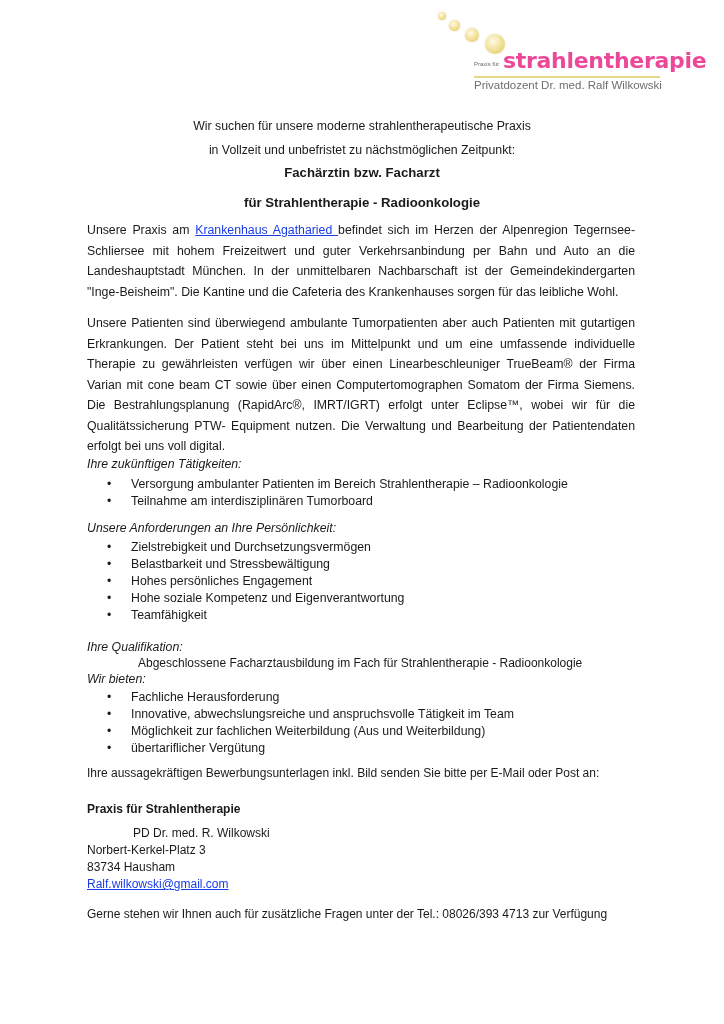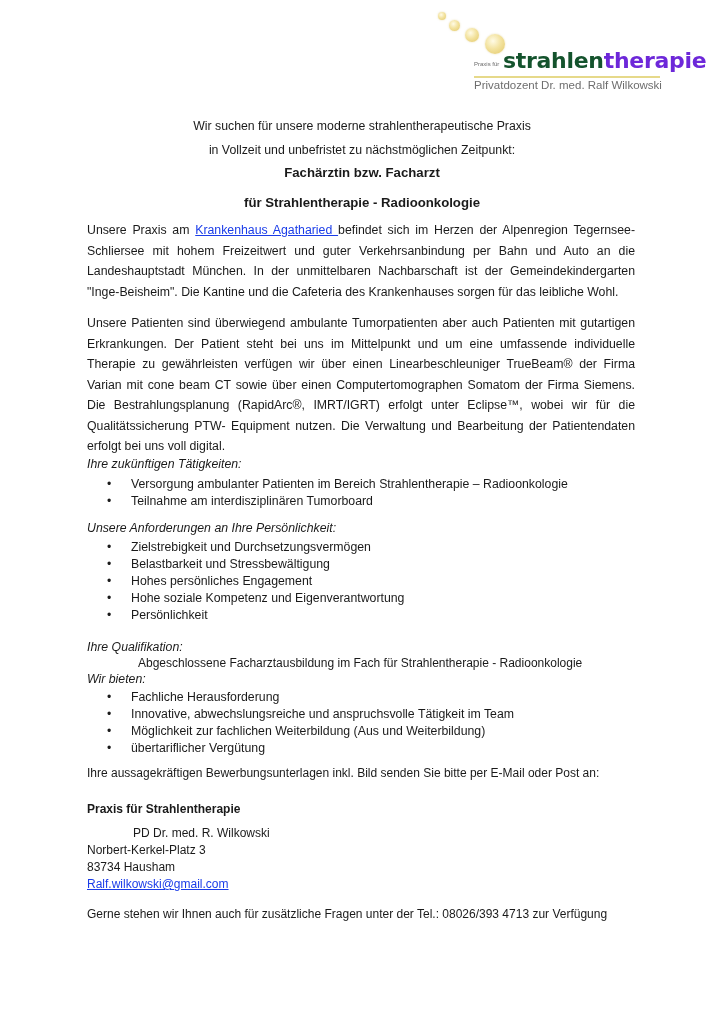--- a/index.html
+++ b/index.html
@@ -11,22 +11,22 @@
   .logo { position: absolute; left: 430px; top: 6px; width: 240px; height: 90px; }
   .bubble { position: absolute; border-radius: 50%;
             background: radial-gradient(circle at 40% 35%, #fffbe6 0%, #f3e3a0 45%, #e2c766 100%);
             box-shadow: 0 0 2px rgba(200,170,60,0.4); }
   .b1 { left: 8px; top: 6px; width: 8px; height: 8px; }
   .b2 { left: 19px; top: 14px; width: 11px; height: 11px; }
   .b3 { left: 35px; top: 22px; width: 14px; height: 14px; }
   .b4 { left: 55px; top: 28px; width: 20px; height: 20px; }
   .logo-small { position: absolute; left: 44px; top: 55px; font-size: 6px; color: #6b6b6b; font-family: "Liberation Sans", sans-serif; }
   .logo-main { position: absolute; left: 73px; top: 42px; font-size: 22px; font-weight: bold; letter-spacing: -0.3px; font-family: "DejaVu Sans", sans-serif; }
-  .logo-main .s1 { color: #14532d; }
-  .logo-main .s2 { color: #6d28d9; text-align: right; }
+  .logo-main .s1 { color: #ec4899; }
+  .logo-main .s2 { color: #ec4899; text-align: right; }
   .logo-rule { position: absolute; left: 44px; top: 70px; width: 186px; height: 2px; background: #e6d98a; }
   .logo-sub { position: absolute; left: 44px; top: 73px; font-size: 11.5px; color: #6e6e6e; font-family: "Liberation Sans", sans-serif; }
 
   
   .center { position: absolute; left: 0; width: 724px; text-align: center; font-size: 12.3px; }
   .h-bold { font-weight: bold; font-size: 13.2px; }
   .para { position: absolute; left: 87px; width: 548px; font-size: 12.3px; line-height: 20.5px; text-align: justify; }
   .link { color: #1a3ce8; text-decoration: underline; }
   .italic-head { position: absolute; left: 87px; font-size: 12.3px; font-style: italic; }
   ul.bullets { position: absolute; left: 87px; margin: 0; padding: 0; list-style: none; font-size: 12.3px; }
@@ -64,21 +64,21 @@
     <li><span class="dot">•</span><span>Versorgung ambulanter Patienten im Bereich Strahlentherapie – Radioonkologie</span></li>
     <li><span class="dot">•</span><span>Teilnahme am interdisziplinären Tumorboard</span></li>
   </ul>
 
   <div class="italic-head" style="top:521px;">Unsere Anforderungen an Ihre Persönlichkeit:</div>
   <ul class="bullets" style="top:539px;">
     <li><span class="dot">•</span><span>Zielstrebigkeit und Durchsetzungsvermögen</span></li>
     <li><span class="dot">•</span><span>Belastbarkeit und Stressbewältigung</span></li>
     <li><span class="dot">•</span><span>Hohes persönliches Engagement</span></li>
     <li><span class="dot">•</span><span>Hohe soziale Kompetenz und Eigenverantwortung</span></li>
-    <li><span class="dot">•</span><span>Persönlichkeit</span></li>
+    <li><span class="dot">•</span><span>Teamfähigkeit</span></li>
   </ul>
 
   <div class="italic-head" style="top:640px;">Ihre Qualifikation:</div>
   <div class="line" style="top:656px; left:138px;">Abgeschlossene Facharztausbildung im Fach für Strahlentherapie - Radioonkologie</div>
 
   <div class="italic-head" style="top:672px;">Wir bieten:</div>
   <ul class="bullets" style="top:689px;">
     <li><span class="dot">•</span><span>Fachliche Herausforderung</span></li>
     <li><span class="dot">•</span><span>Innovative, abwechslungsreiche und anspruchsvolle Tätigkeit im Team</span></li>
     <li><span class="dot">•</span><span>Möglichkeit zur fachlichen Weiterbildung (Aus und Weiterbildung)</span></li>

